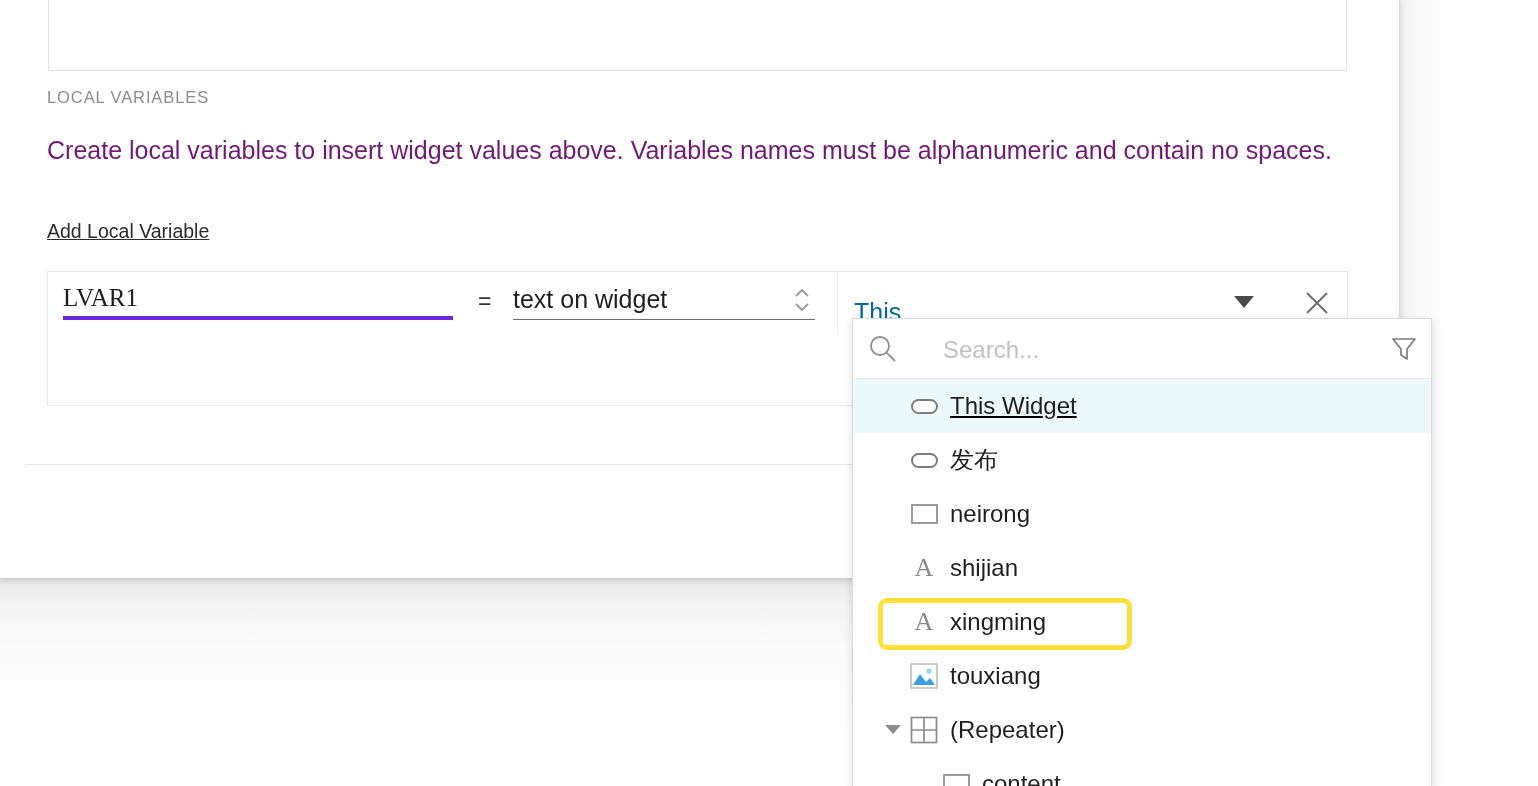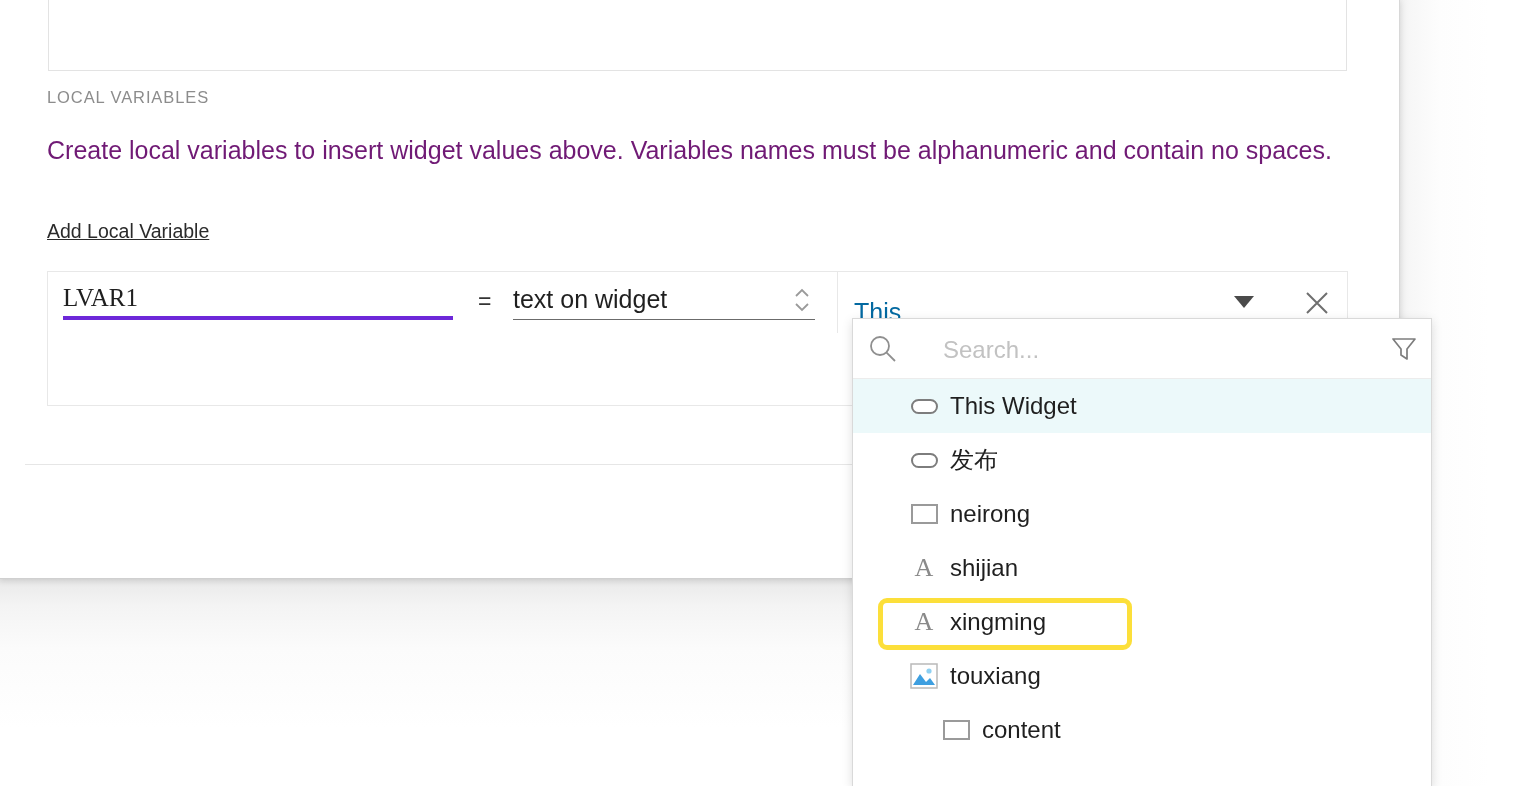--- a/index.html
+++ b/index.html
@@ -260,21 +260,21 @@
     position: relative;
   }
   .dd-item {
     position: relative;
     height: 54px;
     display: flex;
     align-items: center;
     padding-left: 54px;
     box-sizing: border-box;
   }
-  .dd-item.selected { background: #ecf9fa; }
+  .dd-item.selected { background: #ecf9fa; text-decoration: underline; }
   .dd-item .icon-wrap {
     width: 34px;
     height: 34px;
     display: flex;
     align-items: center;
     justify-content: center;
     flex: 0 0 auto;
     margin-right: 9px;
   }
   .dd-item .lbl {
@@ -437,20 +437,30 @@
         <span class="icon-wrap">
           <svg class="ic-image" viewBox="0 0 28 26">
             <rect x="1" y="1" width="26" height="24" fill="#ffffff" stroke="#b9b9b9" stroke-width="1.5"></rect>
             <circle cx="19" cy="8" r="2.6" fill="#8fd0f2"></circle>
             <path d="M3 22 L10 11 L16 19 L20 15 L25 22 Z" fill="#3e9fe0"></path>
           </svg>
         </span>
         <span class="lbl">touxiang</span>
       </div>
 
+      <div class="dd-item">
+        <span class="disclosure"></span>
+        <span class="icon-wrap">
+          <svg class="ic-grid" viewBox="0 0 28 28">
+            <rect x="1.5" y="1.5" width="25" height="25" fill="#ffffff" stroke="#8b8b8b" stroke-width="1.7"></rect>
+            <path d="M14 1.5 V26.5 M1.5 14 H26.5" stroke="#8b8b8b" stroke-width="1.7"></path>
+          </svg>
+        </span>
+        <span class="lbl">(Repeater)</span>
+      </div>
 
       <div class="dd-item indent-1">
         <span class="icon-wrap">
           <span class="ic-rect"></span>
         </span>
         <span class="lbl">content</span>
       </div>
 
     </div>
   </div>

